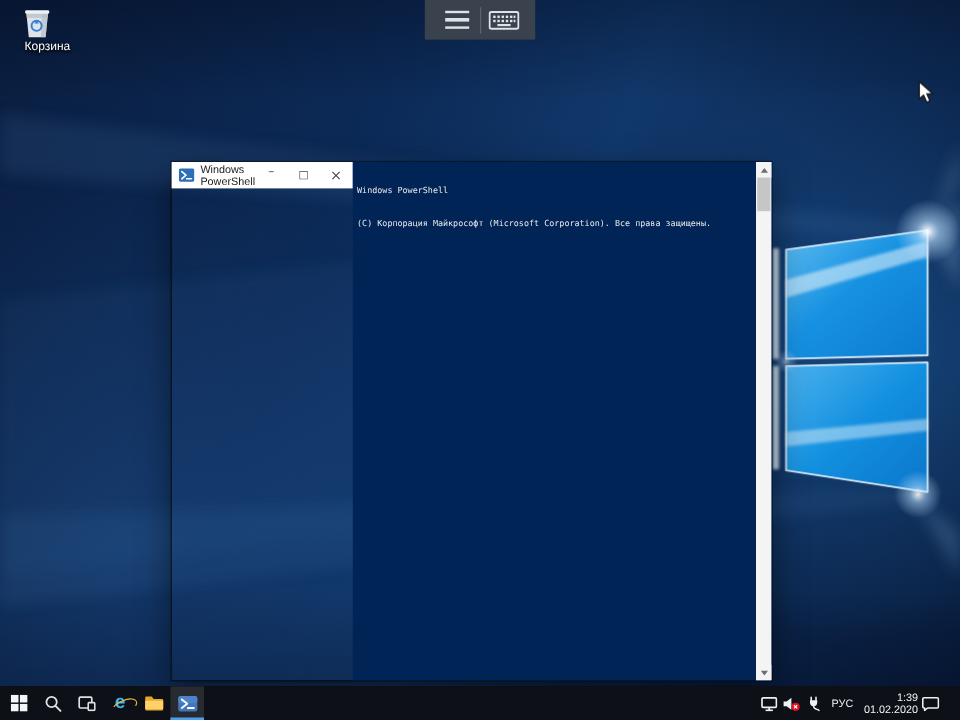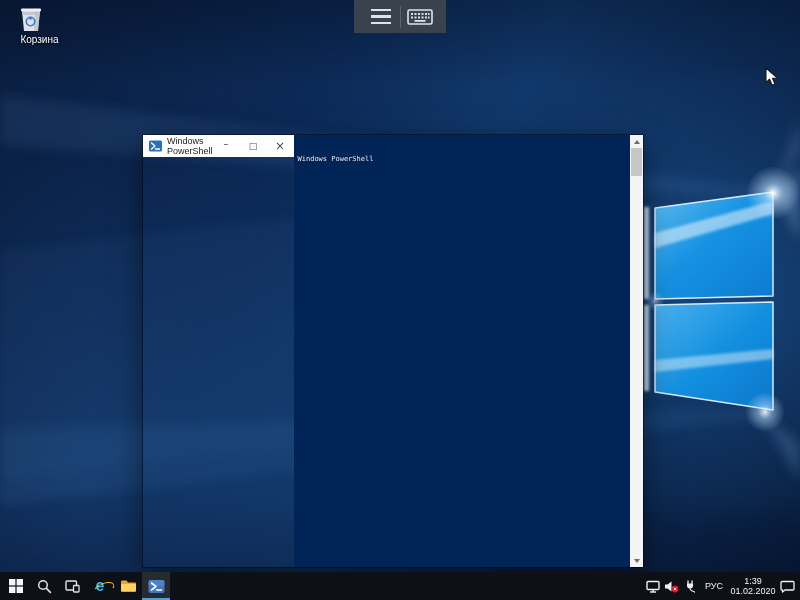--- a/index.html
+++ b/index.html
@@ -91,25 +91,25 @@
   .tb-btn {
     width:28px; border:none; background:transparent; cursor:pointer;
     display:flex; align-items:center; justify-content:center;
   }
   .tb-btn.active { background:rgba(255,255,255,0.11); box-shadow:inset 0 -2px 0 #4f9ee8; }
   .ie-e { font-size:16px; font-weight:bold; color:#3fb6ed; font-family:"Liberation Sans", sans-serif; position:relative; line-height:16px; }
   .ie-e::after { content:""; position:absolute; left:-3px; top:5px; width:20px; height:9px;
     border:1.6px solid rgba(246,195,61,0.95); border-left-color:transparent; border-bottom-color:transparent;
     border-radius:50%; transform:rotate(-22deg); }
 
-  .tray { margin-left:auto; display:flex; align-items:center; gap:2px; padding-right:4px; color:#f0f3f6; }
+  .tray { margin-left:auto; display:flex; align-items:center; gap:2px; padding-right:16px; color:#f0f3f6; }
   .tray-btn { border:none; background:transparent; cursor:pointer; display:flex; align-items:center; justify-content:center;
     width:17px; height:28px; }
   .tray-lang { width:26px; font-size:9px; color:#f0f3f6; text-align:center; cursor:pointer; background:transparent; border:none; }
-  .tray-clock { width:48px; display:flex; flex-direction:column; align-items:center; justify-content:center; cursor:pointer;
+  .tray-clock { width:48px; display:flex; flex-direction:column; align-items:flex-end; justify-content:center; cursor:pointer;
     background:transparent; border:none; color:#f0f3f6; }
   .tray-clock .t { font-size:9px; line-height:10px; }
   .tray-clock .d { font-size:9px; line-height:10px; }
 
   
   .mouse-cursor { position:absolute; left:765px; top:67px; z-index:30; pointer-events:none; }
 </style>
 </head>
 <body>
 
@@ -230,20 +230,21 @@
         </button>
         <button class="ctl close">
           <span>×</span>
         </button>
       </div>
     </header>
 
     <div class="console">
       <div class="console-text">
         <div class="line">Windows PowerShell</div>
+        <div class="line">(C) Корпорация Майкрософт (Microsoft Corporation). Все права защищены.</div>
         <div class="line"></div>
       </div>
       <div class="scrollbar">
         <div class="sb-btn">
             <i class="tri-up"></i>
           </div>
         <div class="sb-thumb"></div>
         <div class="sb-track"></div>
         <div class="sb-btn">
             <i class="tri-down"></i>

